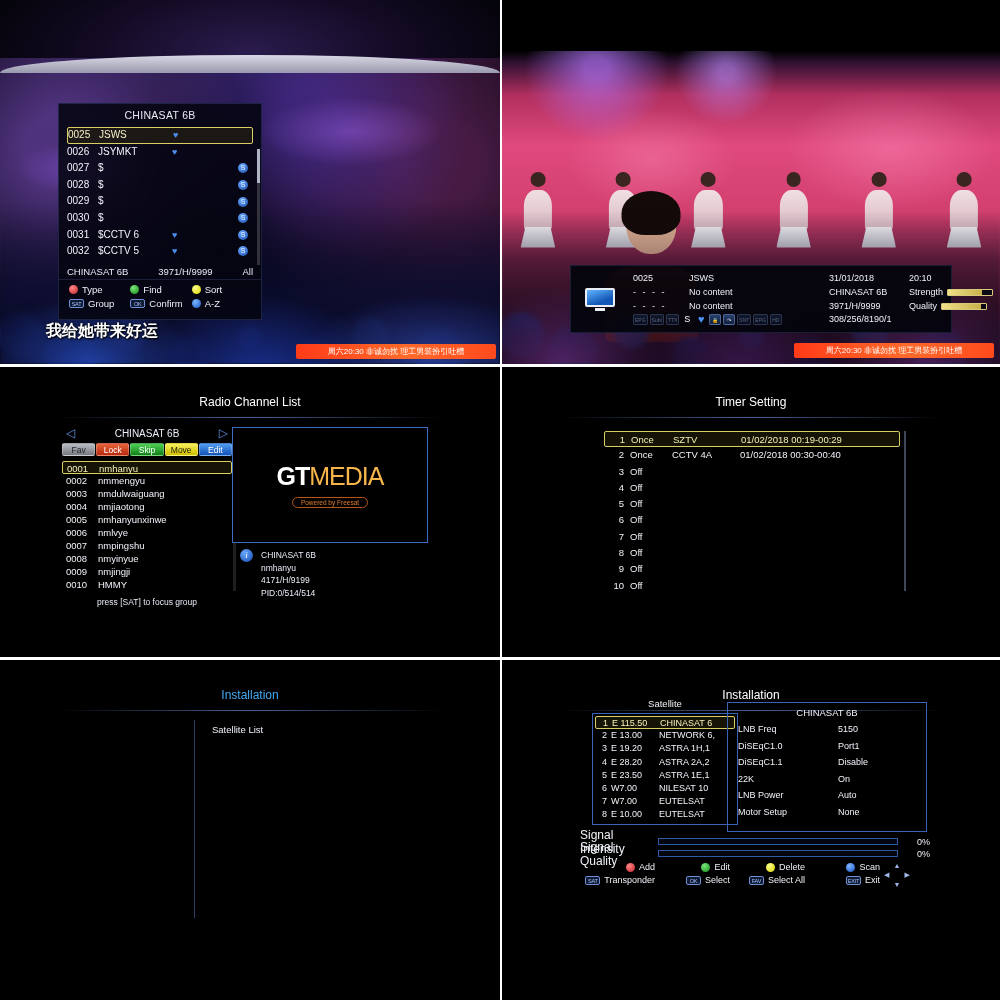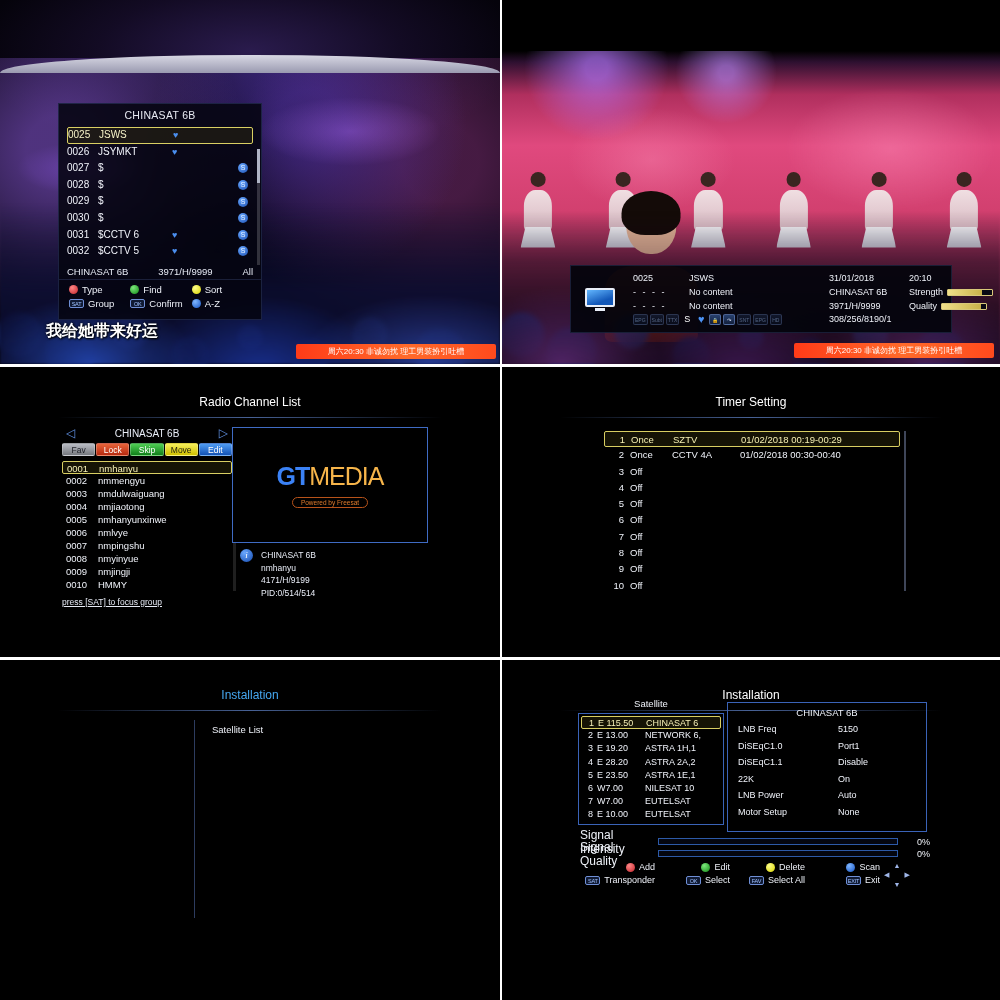--- a/index.html
+++ b/index.html
@@ -299,29 +299,29 @@
   .rcl-row.sel {
     border: 1px solid #d9cf63; border-radius: 2px;
     color: #f7f1b8; background: rgba(55,50,12,.4);
   }
   .rcl-row .n { display: inline-block; width: 32px; }
   .rcl-scroll {
     position: absolute; right: -4px; top: 0; width: 3px; height: 130px;
     background: rgba(255,255,255,.12);
   }
   .rcl-scroll i { display: block; width: 3px; height: 16px; background: rgba(235,240,255,.8); }
-  .rcl-note { margin-top: 6px; color: #e6eaf4; font-size: 8.5px; text-decoration: underline; }
+  .rcl-note { margin-top: 6px; text-align: center; color: #e6eaf4; font-size: 8.5px; }
   .rcl-preview {
     position: absolute; left: 232px; top: 60px; width: 196px; height: 116px;
     border: 1px solid #3f6bc4; background: #000;
     display: flex; align-items: center; justify-content: center;
   }
   .logo { text-align: center; }
   .logo .lg-main { font-size: 25px; letter-spacing: -1px; }
-  .logo .lg-gt { color: #3b82f6; font-weight: bold; }
+  .logo .lg-gt { color: #ffffff; font-weight: bold; }
   .logo .lg-media { color: #f7b54a; }
   .logo .lg-sub {
     margin-top: 3px; display: inline-block; padding: 1px 8px;
     border: 1px solid #b8531a; border-radius: 8px;
     color: #e07b2c; font-size: 6.5px;
   }
   .rcl-info {
     position: absolute; left: 240px; top: 182px;
     display: flex; gap: 8px; align-items: flex-start;
   }
@@ -362,21 +362,21 @@
     box-shadow: 0 0 4px rgba(40,90,200,.5) inset;
   }
   .mbtn.sel { border-color: #dbe14e; box-shadow: 0 0 5px rgba(200,210,60,.45) inset; }
   .inst-divider {
     position: absolute; left: 194px; top: 60px; width: 1px; height: 198px;
     background: rgba(90,120,190,.5);
   }
   .inst-right { position: absolute; left: 212px; top: 64px; color: #eef1f8; font-size: 9.5px; }
 
   
-  .sat-col { position: absolute; left: 578px; top: 698px; width: 146px; }
+  .sat-col { position: absolute; left: 592px; top: 698px; width: 146px; }
   .sat-hdr { text-align: center; color: #eef1f8; font-size: 9.5px; margin-bottom: 4px; }
   .sat-box { border: 1px solid #3a63b8; padding: 2px 2px; }
   .sat-row {
     height: 13.2px; line-height: 13.2px; font-size: 9px; color: #f0f3fa;
     display: flex; padding-left: 2px;
   }
   .sat-row.sel { border: 1px solid #d9cf63; border-radius: 2px; color: #f7f1b8; background: rgba(55,50,12,.4); }
   .sat-row .s-i { width: 14px; flex: none; text-align: right; padding-right: 4px; }
   .sat-row .s-p { width: 48px; flex: none; }
   .sat-row .s-n { flex: 1; }

